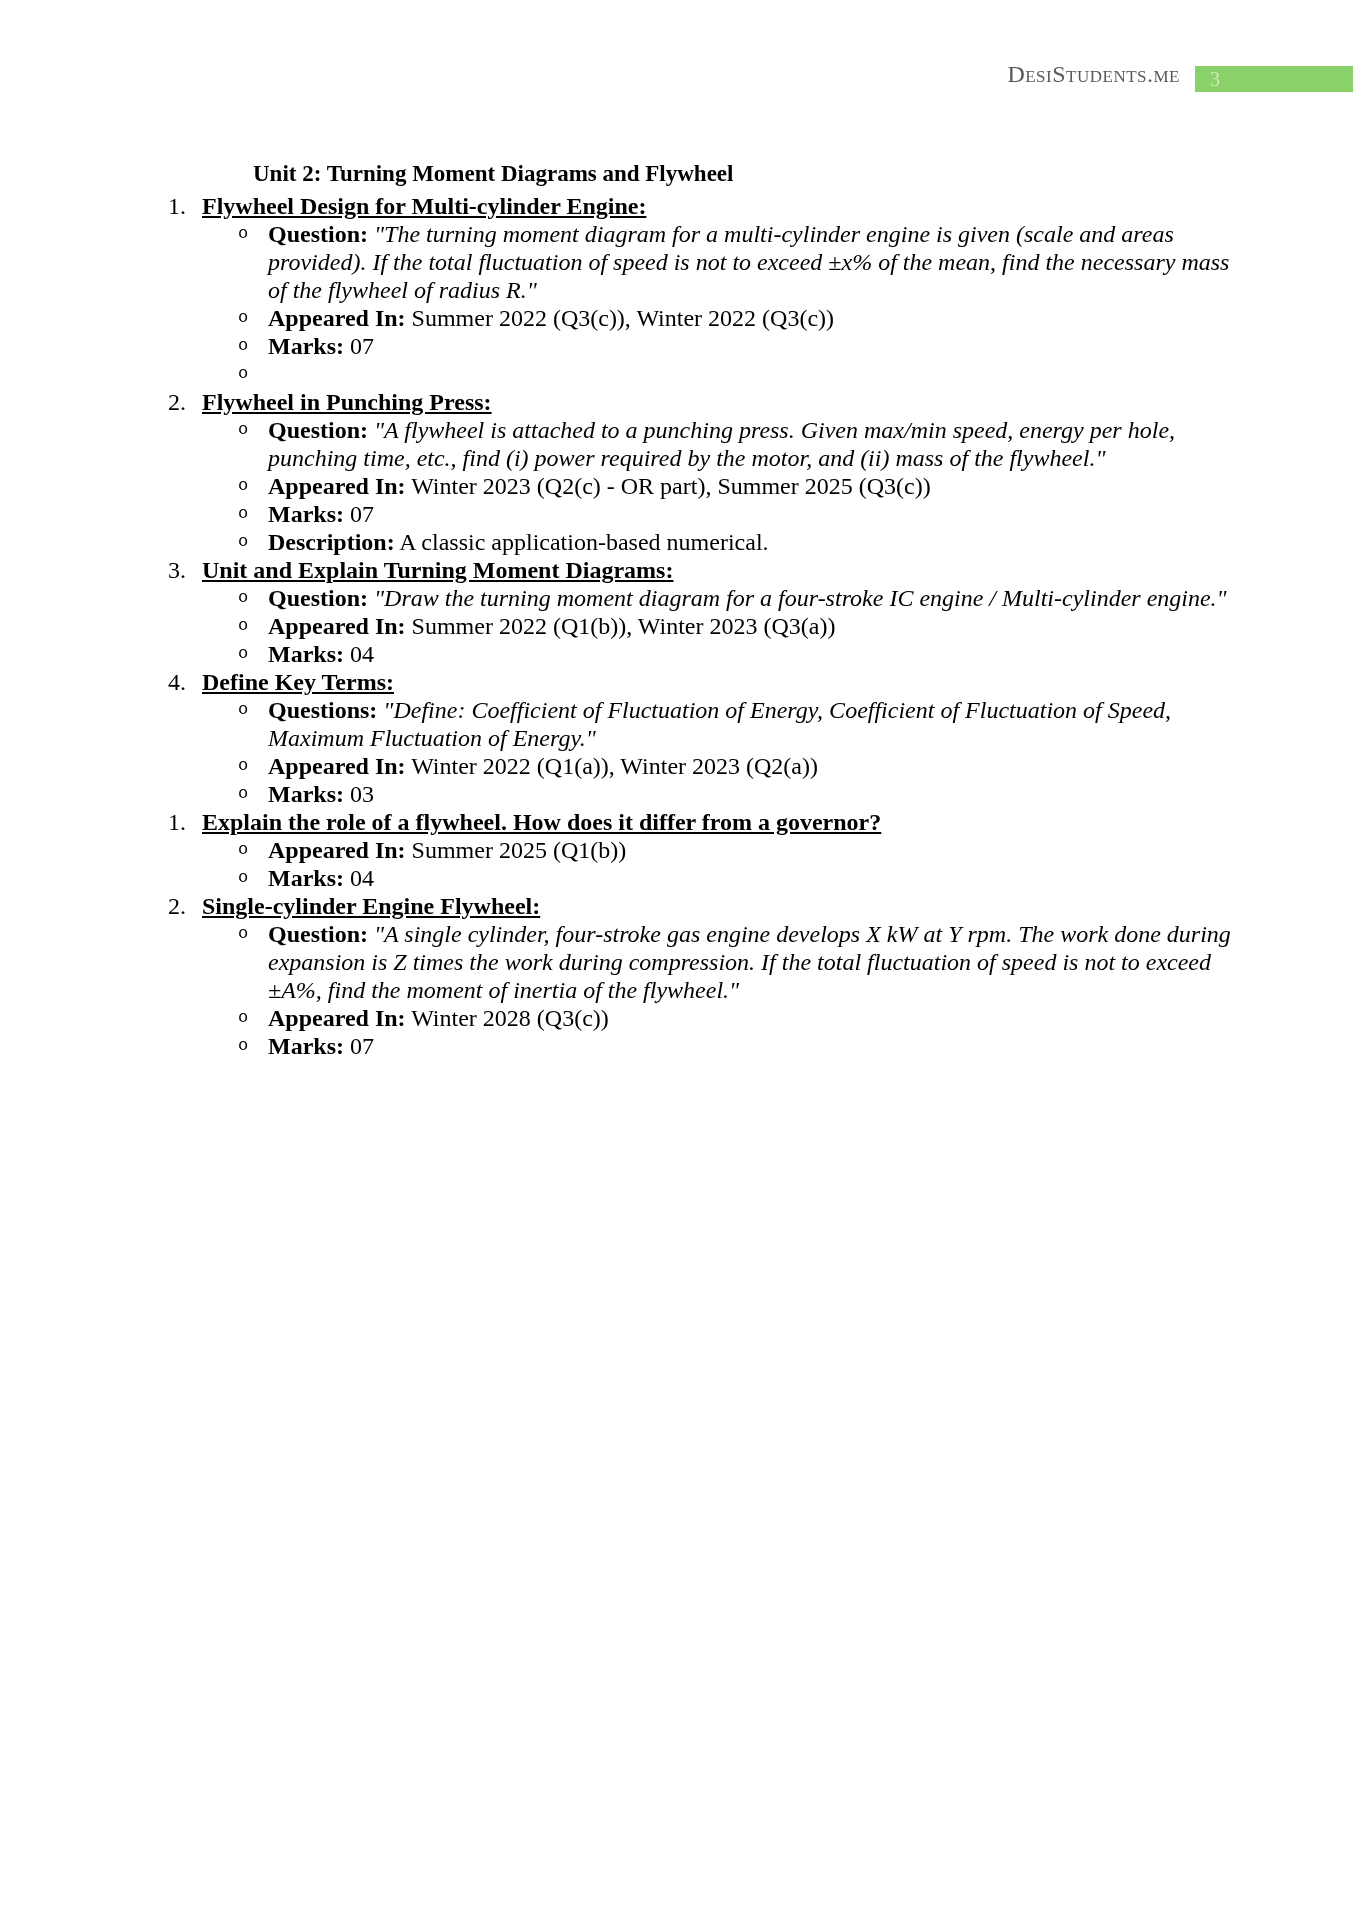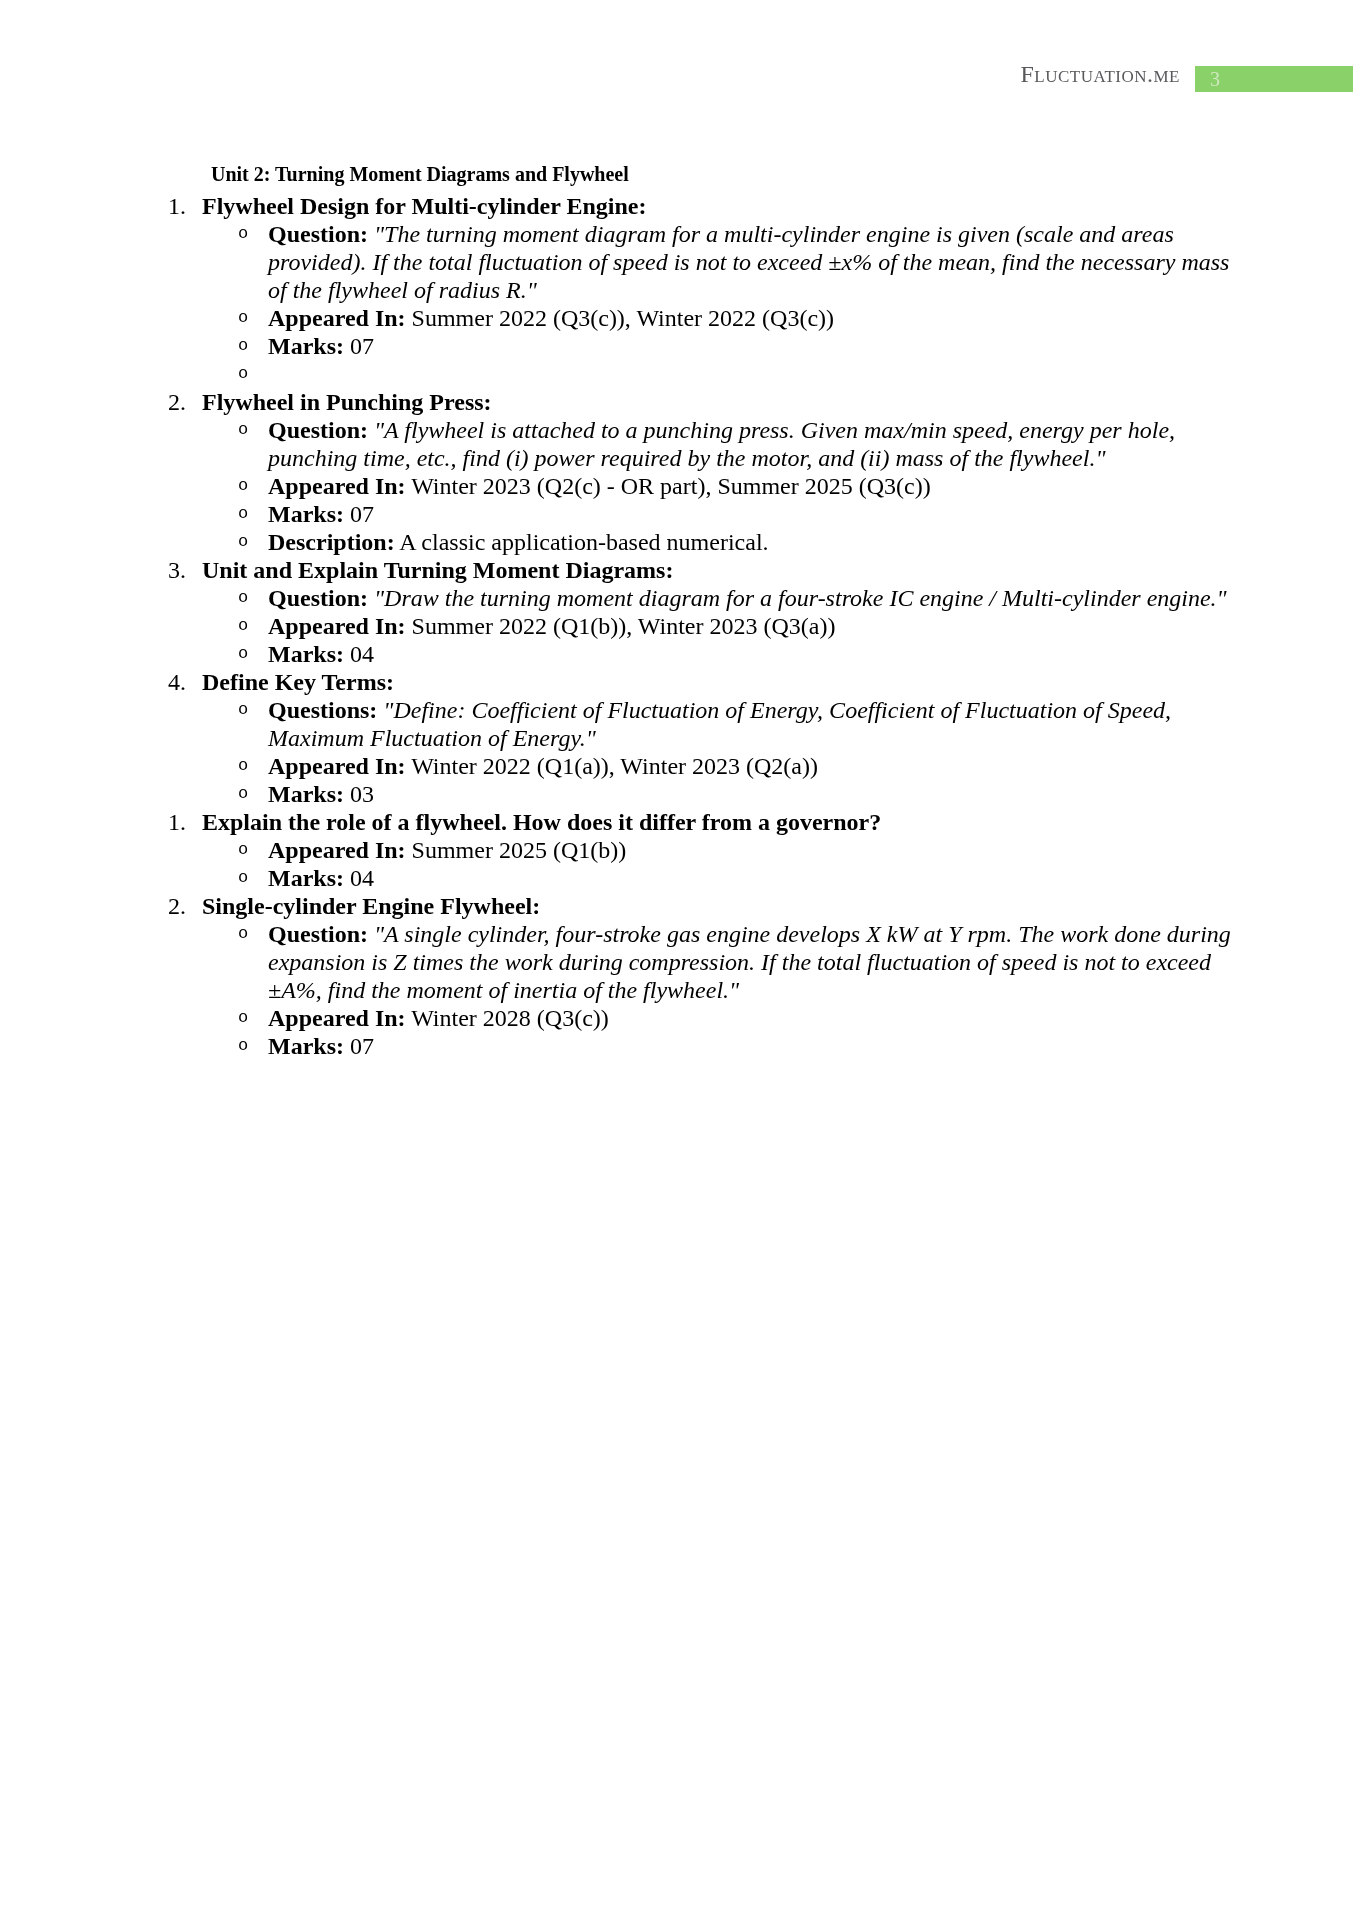--- a/index.html
+++ b/index.html
@@ -26,59 +26,59 @@
     background:#8bd169;
   }
   .pnum {
     display:block; margin-left:15px;
     font-size:20px; line-height:26px;
     color:#cfe9c0;
   }
   
   .content { padding:0 118px 0 136px; overflow:hidden; }
   h1.title {
-    margin:156px 0 0 75px;
-    font-size:20px; line-height:36px;
+    margin:156px 0 0 117px;
+    font-size:23px; line-height:36px;
     font-weight:bold;
   }
   h2.shead {
     font-size:24px; line-height:30px;
     font-weight:bold;
   }
   h2.shead-1 { margin:103px 0 33px 0; }
   h2.shead-2 { margin:80px 0 55px 0; }
   .item { margin:0; }
   .trow {
     display:flex;
     padding-left:32px;
     font-size:24px; line-height:28px;
   }
   .num { width:34px; flex-shrink:0; }
-  .ititle { font-weight:bold; }
+  .ititle { font-weight:bold;text-decoration:underline; }
   .drow {
     display:flex;
     padding-left:102px;
     font-size:24px; line-height:28px;
   }
   .bul {
     width:30px; flex-shrink:0;
     font-family:"Liberation Mono", "DejaVu Sans Mono", monospace;
     font-size:17px; line-height:28px;
   }
   .dtext { flex:1; }
   .dlabel { font-weight:bold; }
   .dval.italic { font-style:italic; }
 </style>
 </head>
 <body>
 
 <div class="page">
 
   <div class="header">
-    <span class="site">Fluctuation.me</span>
+    <span class="site">DesiStudents.me</span>
     <span class="badge">
       <span class="pnum">3</span>
     </span>
   </div>
 
   <div class="content">
 
     <h1 class="title">Unit 2: Turning Moment Diagrams and Flywheel</h1>
 
 

